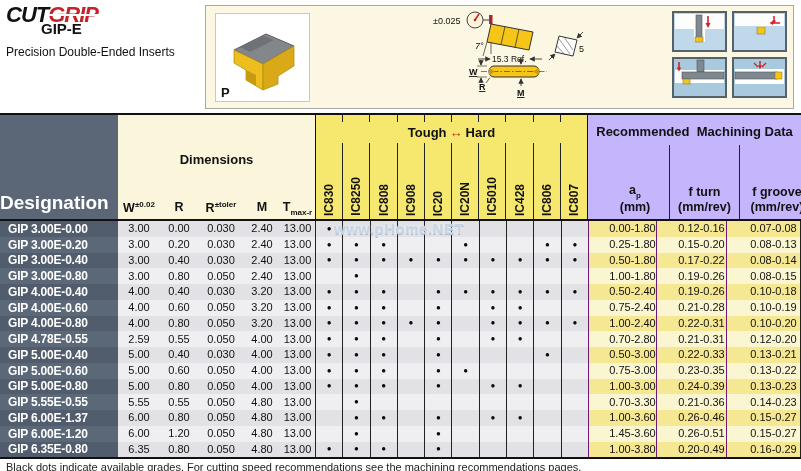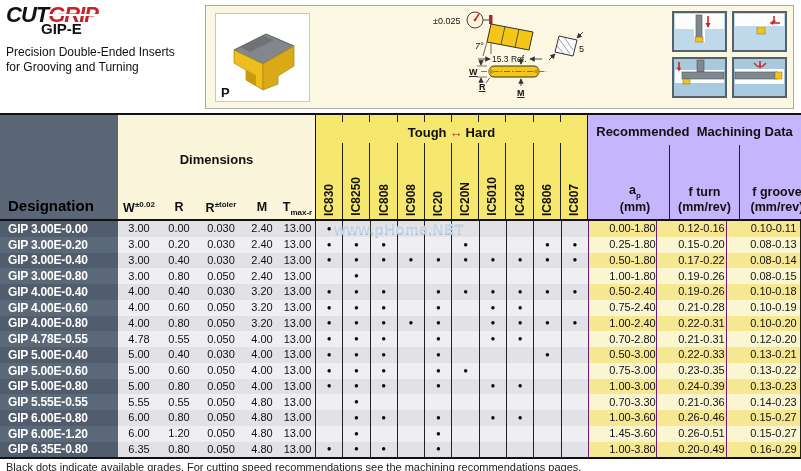--- a/index.html
+++ b/index.html
@@ -24,21 +24,21 @@
   .photo .plabel{position:absolute;left:5px;bottom:1px;font-weight:bold;font-size:13px;color:#111;}
   .draw{position:absolute;left:225px;top:0;width:185px;height:102px;}
   .icons{position:absolute;right:6px;top:5px;display:grid;
          grid-template-columns:55px 55px;grid-template-rows:41px 41px;gap:5px;}
   .icons svg{display:block;}
 
   
   .thead{position:absolute;left:0;top:113px;width:801px;height:108px;display:flex;
          border-top:2px solid #111;border-bottom:2px solid #111;box-sizing:border-box;}
   .g-desig{width:118px;background:#5B6676;position:relative;}
-  .g-desig .lbl{position:absolute;left:8px;bottom:5px;color:#000000;font-weight:bold;font-size:15px;}
+  .g-desig .lbl{position:absolute;left:0;bottom:5px;color:#ffffff;font-weight:bold;font-size:19px;}
   .g-dims{width:197px;background:#FBF5DB;position:relative;}
   .g-title{position:absolute;top:9px;left:0;width:100%;text-align:center;font-weight:bold;font-size:13px;margin-top:28px;}
   .dim-labels{position:absolute;bottom:3px;left:0;width:100%;display:flex;}
   .dim-labels .dl{text-align:center;font-weight:bold;font-size:12.5px;}
   .dl.d0{width:42px}.dl.d1{width:38px}.dl.d2{width:46px}.dl.d3{width:36px}.dl.d4{width:35px}
   .dl sup{font-size:8px;}
   .dl sub{font-size:8px;}
   .g-grades{width:273px;background:#F6E76E;position:relative;
             border-left:1px solid #111;border-right:1px solid #111;box-sizing:border-box;}
   .ticks{position:absolute;top:0;left:0;width:100%;height:7px;display:flex;}
@@ -88,21 +88,20 @@
 </head>
 <body>
 
 <div class="page">
 
   <div class="logo">
     <span class="cut">CUT</span><span class="grip"><span>GRIP</span><span class="slit"></span></span>
   </div>
   <div class="series">GIP-E</div>
   <div class="sub1">Precision Double-Ended Inserts</div>
-  <div class="sub2">for Grooving and Turning</div>
 
   <div class="hbox">
 
     <div class="photo">
       <svg width="93" height="85" viewBox="0 0 93 85">
         <polygon points="18,36 50,20 78,32 47,50" fill="#83878C" stroke="#5A5D60" stroke-width="1"></polygon>
         <polygon points="24,33 48,22 58,26 34,38" fill="#6E7276"></polygon>
         <polygon points="18,36 47,50 47,76 30,66 30,56 18,49" fill="#EDBE1E" stroke="#B58F10" stroke-width="0.8"></polygon>
         <polygon points="47,50 78,32 78,52 62,62 62,70 47,76" fill="#D9A918" stroke="#B58F10" stroke-width="0.8"></polygon>
         <polygon points="30,56 30,66 40,72 40,61" fill="#C79A12"></polygon>
@@ -300,21 +299,21 @@
         <div class="cell gray gradec"></div>
         <div class="cell gray gradec"></div>
         <div class="cell gray gradec"></div>
         <div class="cell gray gradec"></div>
         <div class="cell gray gradec"></div>
         <div class="cell gray gradec"></div>
         <div class="cell gray gradec"></div>
         <div class="cell gray gradec"></div>
         <div class="cell machc m0">0.00-1.80</div>
         <div class="cell machc m1">0.12-0.16</div>
-        <div class="cell machc m2">0.10-0.11</div>
+        <div class="cell machc m2">0.07-0.08</div>
       </div>
       <div class="trow">
         <div class="cell desig">GIP 3.00E-0.20</div>
         <div class="cell gray dimc d0">3.00</div>
         <div class="cell gray dimc d1">0.20</div>
         <div class="cell gray dimc d2">0.030</div>
         <div class="cell gray dimc d3">2.40</div>
         <div class="cell gray dimc d4">13.00</div>
         <div class="cell gray gradec">
           <span class="dot">●</span>
@@ -512,21 +511,21 @@
         </div>
         <div class="cell gray gradec">
           <span class="dot">●</span>
         </div>
         <div class="cell machc m0">1.00-2.40</div>
         <div class="cell machc m1">0.22-0.31</div>
         <div class="cell machc m2">0.10-0.20</div>
       </div>
       <div class="trow">
         <div class="cell desig">GIP 4.78E-0.55</div>
-        <div class="cell gray dimc d0">4.78</div>
+        <div class="cell gray dimc d0">2.59</div>
         <div class="cell gray dimc d1">0.55</div>
         <div class="cell gray dimc d2">0.050</div>
         <div class="cell gray dimc d3">4.00</div>
         <div class="cell gray dimc d4">13.00</div>
         <div class="cell gray gradec">
           <span class="dot">●</span>
         </div>
         <div class="cell gray gradec">
           <span class="dot">●</span>
         </div>
@@ -662,21 +661,21 @@
         <div class="cell gray gradec"></div>
         <div class="cell gray gradec"></div>
         <div class="cell gray gradec"></div>
         <div class="cell gray gradec"></div>
         <div class="cell gray gradec"></div>
         <div class="cell machc m0">0.70-3.30</div>
         <div class="cell machc m1">0.21-0.36</div>
         <div class="cell machc m2">0.14-0.23</div>
       </div>
       <div class="trow">
-        <div class="cell desig">GIP 6.00E-0.80</div>
+        <div class="cell desig">GIP 6.00E-1.37</div>
         <div class="cell gray dimc d0">6.00</div>
         <div class="cell gray dimc d1">0.80</div>
         <div class="cell gray dimc d2">0.050</div>
         <div class="cell gray dimc d3">4.80</div>
         <div class="cell gray dimc d4">13.00</div>
         <div class="cell gray gradec"></div>
         <div class="cell gray gradec">
           <span class="dot">●</span>
         </div>
         <div class="cell gray gradec">

